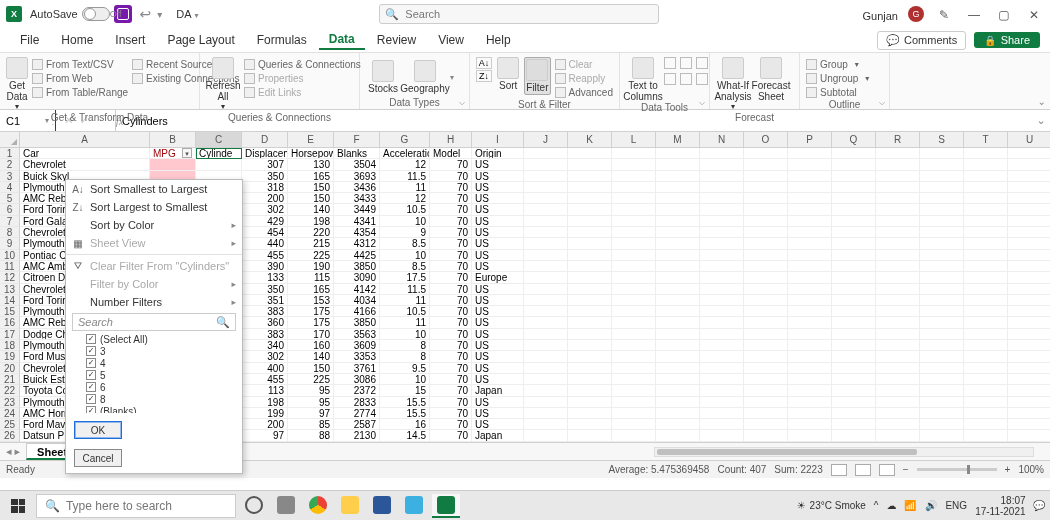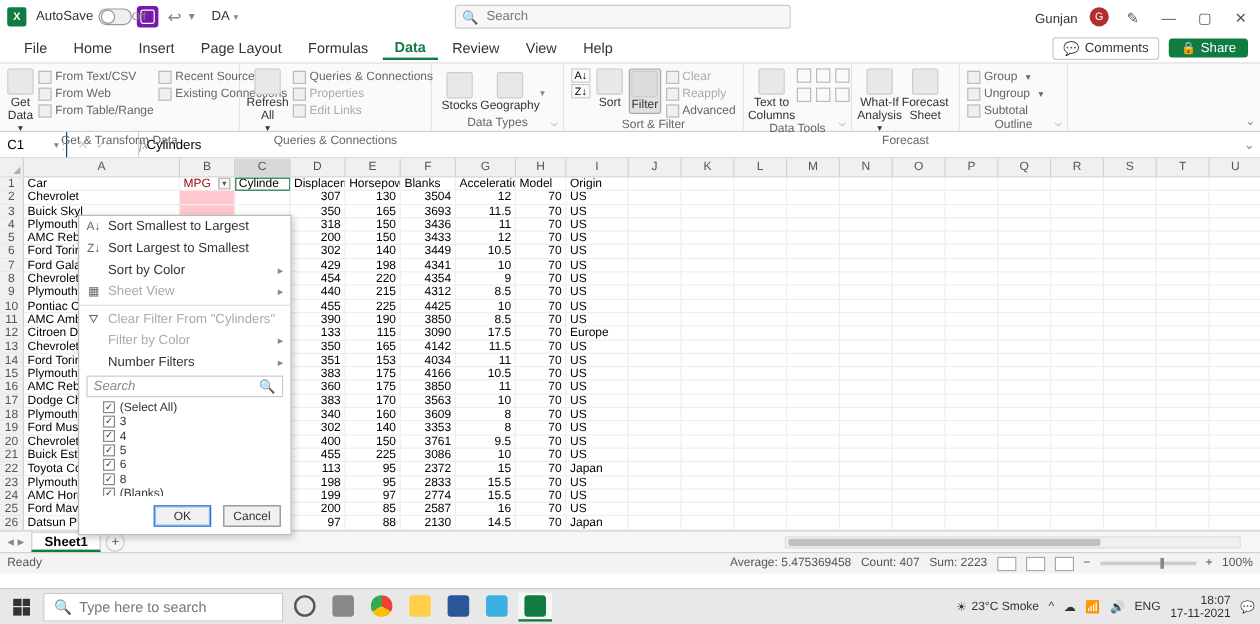--- a/index.html
+++ b/index.html
@@ -75,21 +75,21 @@
 .filter-menu .mi { display: flex; align-items: center; gap: 6px; padding: 2px 6px; height: 18px; }
 .filter-menu .mi.disabled { color: #aaa; }
 .filter-menu .mi .ic { width: 12px; text-align: center; font-size: 10px; color: #666; flex: 0 0 12px; }
 .filter-menu .mi .arr { margin-left: auto; font-size: 9px; color: #888; }
 .filter-menu .sep { height: 1px; background: #e0e0e0; margin: 2px 0; }
 .filter-menu .search { margin: 2px 6px; height: 18px; border: 1px solid #ccc; display: flex; align-items: center; padding: 0 5px; color: #888; font-style: italic; }
 .filter-menu .search .s-ic { margin-left: auto; color: #888; font-style: normal; }
 .filter-menu .check-list { margin: 2px 10px 4px 20px; max-height: 80px; overflow: auto; }
 .filter-menu .check-list .ci { display: flex; align-items: center; gap: 4px; height: 12px; font-size: 10px; }
 .filter-menu .check-list .cb { width: 10px; height: 10px; border: 1px solid #888; background: #fff; display: flex; align-items: center; justify-content: center; font-size: 8px; color: #333; line-height: 1; }
-.filter-menu .btn-row { display: flex; justify-content: flex-end; gap: 10px; padding: 4px 8px 6px; }
+.filter-menu .btn-row { display: flex; justify-content: flex-end; gap: 10px; padding: 4px 8px 6px; flex-direction: column; }
 .filter-menu .btn { width: 48px; height: 18px; border: 1px solid #888; background: #f0f0f0; font-size: 10px; display: flex; align-items: center; justify-content: center; }
 .filter-menu .btn.primary { border: 1px solid #1e6fd9; box-shadow: inset 0 0 0 1px #8fb8ee; }
 
 
 .sheet-tabs-row { height: 18px; display: flex; align-items: center; border-top: 1px solid #d0d0d0; font-size: 11px; background: #f7f7f7; position: relative; }
 .sheet-tabs-row .nav { display: flex; gap: 4px; padding: 0 6px; color: #888; }
 .sheet-tabs-row .tab { border: 1px solid #ccc; border-bottom: none; background: #fff; padding: 0 10px; height: 17px; line-height: 17px; border-bottom: 2px solid #107c41; font-weight: 600; }
 .sheet-tabs-row .add { width: 16px; height: 16px; border: 1px solid #ccc; border-radius: 50%; display: flex; align-items: center; justify-content: center; margin-left: 4px; color: #555; }
 .sheet-tabs-row .hscroll { margin-left: auto; width: 380px; height: 10px; background: #f0f0f0; border: 1px solid #ddd; position: relative; margin-right: 16px; }
 .sheet-tabs-row .hscroll .hthumb { position: absolute; left: 2px; top: 1px; height: 6px; width: 260px; background: #c0c0c0; border-radius: 2px; }

